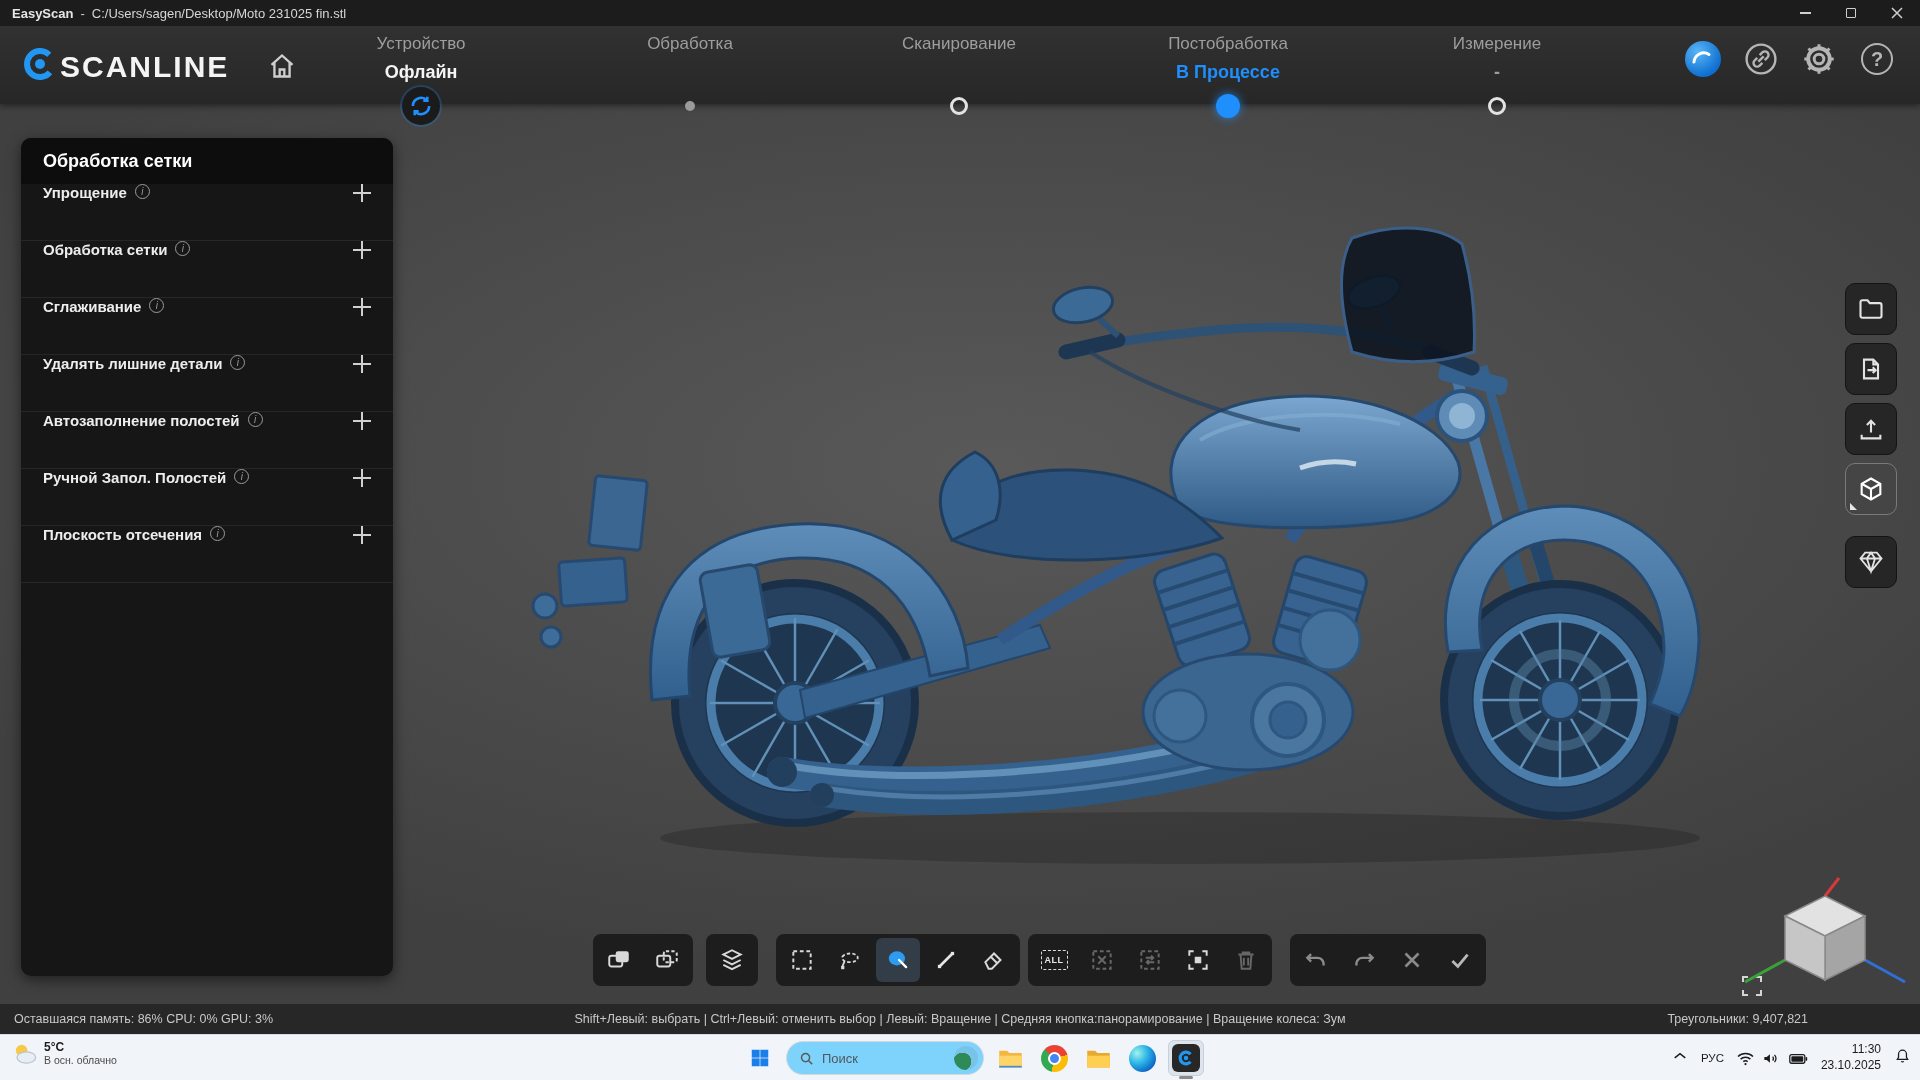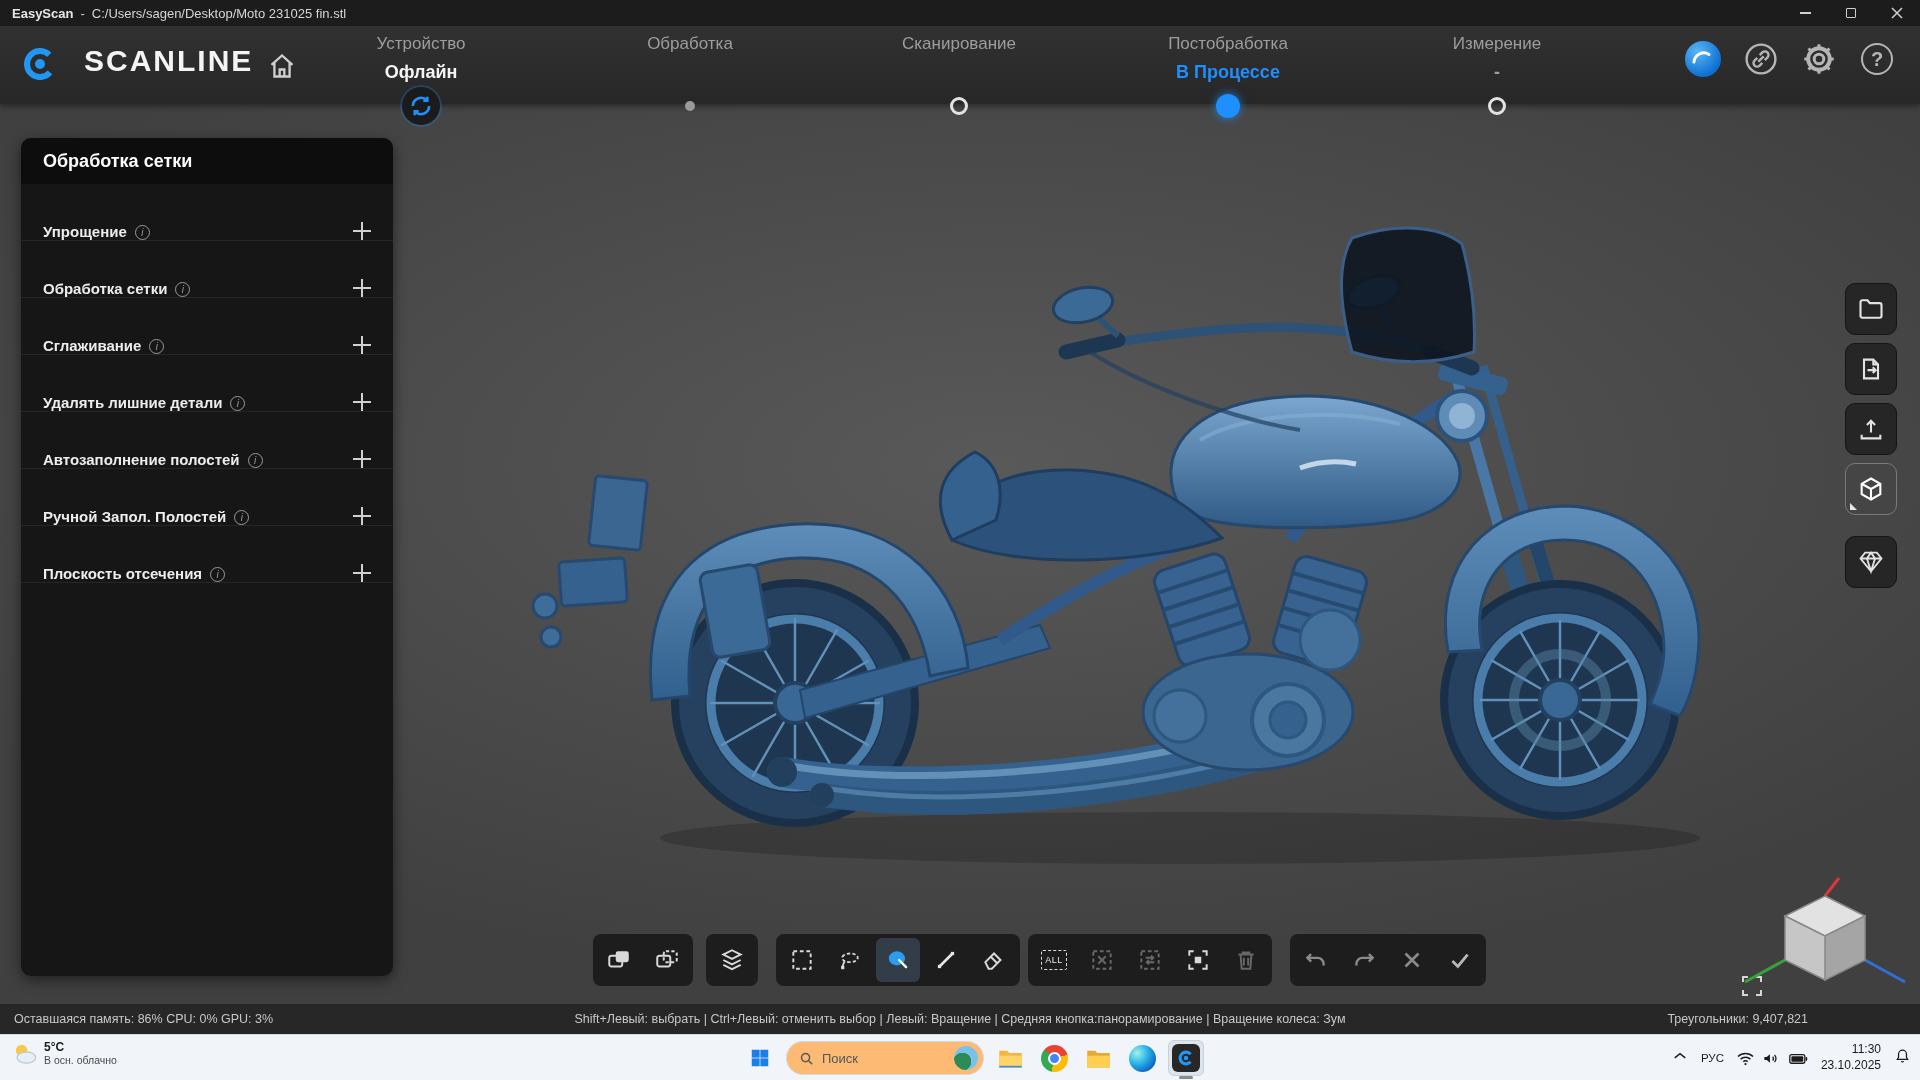--- a/index.html
+++ b/index.html
@@ -13,21 +13,21 @@
   .tb-sep { margin:0 7px; color:#cfcfcf; }
   .tb-path { color:#d6d6d6; }
   .win-controls { margin-left:auto; display:flex; height:26px; }
   .wc { width:46px; height:26px; display:flex; align-items:center; justify-content:center; }
   .wc-min { width:11px; height:2px; background:#cfcfcf; }
   .wc-max { width:10px; height:10px; border:1.4px solid #cfcfcf; border-radius:1px; }
 
   
   .header { position:absolute; top:26px; left:0; width:1920px; height:78px;
             background:linear-gradient(#313131,#272727); z-index:30; box-shadow:0 2px 6px rgba(0,0,0,.45); }
-  .logo-wrap { position:absolute; left:20px; top:18px; display:flex; align-items:flex-start; gap:24px; }
+  .logo-wrap { position:absolute; left:20px; top:18px; display:flex; align-items:flex-end; gap:0; }
   .logo-text { color:#f4f4f4; font-size:30px; font-weight:800; letter-spacing:2px; }
   .home-btn { position:absolute; left:268px; top:26px; width:30px; height:30px; }
   .step { position:absolute; top:8px; width:260px; text-align:center; }
   .step-label { color:#9d9d9d; font-size:17px; }
   .step-status { margin-top:8px; font-size:18px; font-weight:bold; color:#9d9d9d; min-height:20px; }
   .st-white { color:#f5f5f5; }
   .st-accent { color:var(--accent,#1e8ffd); }
   .s0 { left:291px; } .s1 { left:560px; } .s2 { left:829px; } .s3 { left:1098px; } .s4 { left:1367px; }
   .hdr-icons { position:absolute; right:24px; top:14px; display:flex; gap:20px; align-items:center; }
   .hdr-icon-btn { width:38px; height:38px; display:flex; align-items:center; justify-content:center; }
@@ -50,21 +50,21 @@
   
   .viewport { position:absolute; top:104px; left:0; width:1920px; height:900px;
               background:radial-gradient(ellipse 62% 58% at 52% 40%, #595959 0%, #4b4b4b 55%, #404040 100%); z-index:1; }
   .mesh-svg { position:absolute; top:0; left:0; z-index:2; pointer-events:none; }
 
   
   .panel { position:absolute; left:21px; top:138px; width:372px; height:838px; z-index:10;
            background:rgba(19,19,19,0.94); border-radius:10px; box-shadow:0 4px 14px rgba(0,0,0,.5); }
   .panel-title { height:46px; line-height:46px; background:#0d0d0d; border-radius:10px 10px 0 0;
                  color:#ffffff; font-size:18px; font-weight:bold; padding-left:22px; }
-  .p-row { height:57px; display:flex; align-items:flex-end; padding:0 22px; border-bottom:1px solid rgba(255,255,255,.07); }
+  .p-row { height:57px; display:flex; align-items:flex-start; padding:0 22px; border-bottom:1px solid rgba(255,255,255,.07); }
   .p-label { color:#ededed; font-size:15px; font-weight:bold; }
   .info-i { width:15px; height:15px; border:1.3px solid #9a9a9a; border-radius:50%; color:#9a9a9a;
             font-size:10px; display:flex; align-items:center; justify-content:center; margin-left:8px; }
   .info-i::after { content:"i"; font-style:italic; }
   .plus { margin-left:auto; position:relative; width:18px; height:18px; }
   .plus::before, .plus::after { content:""; position:absolute; background:#d0d0d0; }
   .plus::before { left:8px; top:0; width:2px; height:18px; }
   .plus::after { left:0; top:8px; width:18px; height:2px; }
 
   
@@ -73,21 +73,21 @@
   .rt-btn.active { background:#454545; border:1px solid #7a7a7a; }
   .rt-btn.active::after { content:""; position:absolute; left:4px; bottom:4px;
             border-left:7px solid #e8e8e8; border-top:7px solid transparent; }
 
   
   .bt-group { position:absolute; top:934px; height:52px; background:rgba(26,26,26,0.92); border-radius:8px;
               display:flex; gap:4px; padding:4px; z-index:10; }
   .g-a { left:593px; } .g-b { left:706px; } .g-c { left:776px; } .g-d { left:1028px; } .g-e { left:1290px; }
   .btn { width:44px; height:44px; border-radius:6px; display:flex; align-items:center; justify-content:center; position:relative; }
   .btn.active { background:#333d47; }
-  .all-box { border:1.5px dashed #dcdcdc; border-radius:2px; color:#e8e8e8; font-size:9px; font-weight:normal;
+  .all-box { border:1.5px dashed #dcdcdc; border-radius:2px; color:#e8e8e8; font-size:9px; font-weight:bold;
              padding:4px 3px; letter-spacing:0.5px; }
 
   
   .fit-btn { position:absolute; left:1740px; top:974px; width:24px; height:24px; z-index:10; }
   .cube-wrap { position:absolute; left:1735px; top:872px; width:180px; height:130px; z-index:10; }
 
   
   .statusbar { position:absolute; top:1004px; left:0; width:1920px; height:30px; background:#272727;
                z-index:30; color:#c8c8c8; font-size:12.5px; display:flex; align-items:center; }
   .sb-left { position:absolute; left:14px; }
@@ -95,21 +95,21 @@
   .sb-right { position:absolute; right:112px; }
 
   
   .taskbar { position:absolute; top:1034px; left:0; width:1920px; height:46px; background:#f1f4f8;
              border-top:1px solid #d9dde2; z-index:30; }
   .weather { position:absolute; left:10px; top:5px; display:flex; gap:6px; }
   .weather-temp { font-size:12px; font-weight:bold; color:#1b1b1b; }
   .weather-desc { font-size:10.5px; color:#4a4a4a; }
   .tb-center { position:absolute; left:742px; top:5px; display:flex; align-items:center; gap:8px; }
   .start-btn { width:36px; height:36px; display:flex; align-items:center; justify-content:center; border-radius:6px; }
-  .search-pill { width:198px; height:34px; background:#fdba74; border:1px solid #d4d9de; border-radius:17px;
+  .search-pill { width:198px; height:34px; background:#7dd3fc; border:1px solid #d4d9de; border-radius:17px;
                  display:flex; align-items:center; padding:0 5px 0 12px; gap:8px; }
   .search-text { color:#51575e; font-size:13px; flex:1; }
   .search-thumb { width:24px; height:24px; border-radius:50%;
                   background:radial-gradient(circle at 35% 65%, #2e8b57 0 40%, #79c2e8 41% 100%); }
   .app-btn { width:36px; height:36px; border-radius:6px; display:flex; align-items:center; justify-content:center; position:relative; }
   .app-btn.active { background:#dde4ec; border:1px solid #c8d0da; }
   .tb-underline { position:absolute; bottom:-4px; left:50%; transform:translateX(-50%);
                   width:14px; height:3px; border-radius:2px; background:#8a8a8a; }
   .chrome { width:27px; height:27px; border-radius:50%; position:relative;
             background:conic-gradient(from -45deg, #ea4335 0 33%, #fbbc05 0 66%, #34a853 0 100%); }

